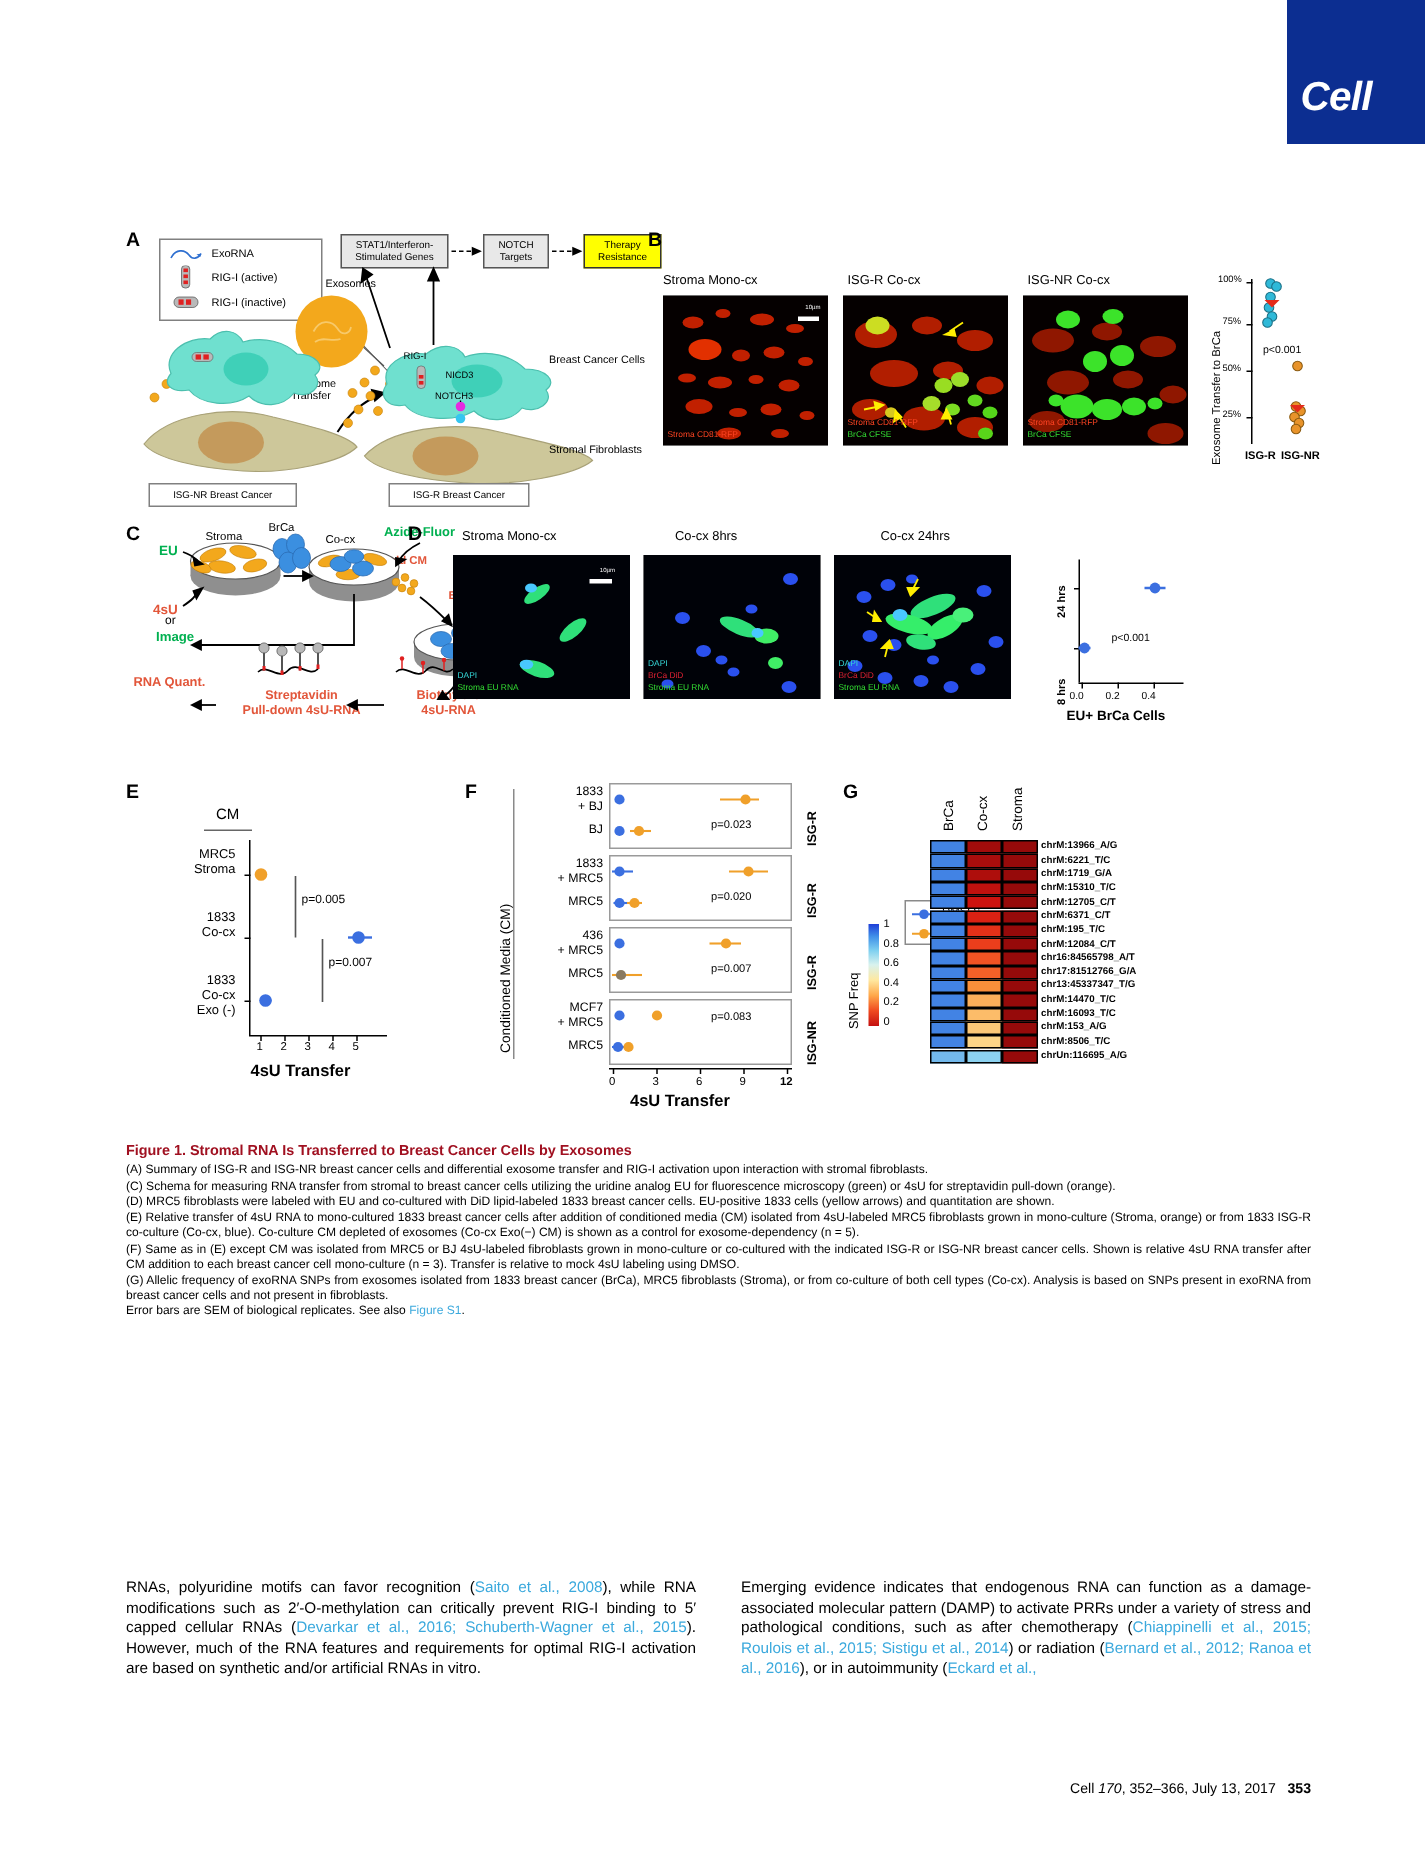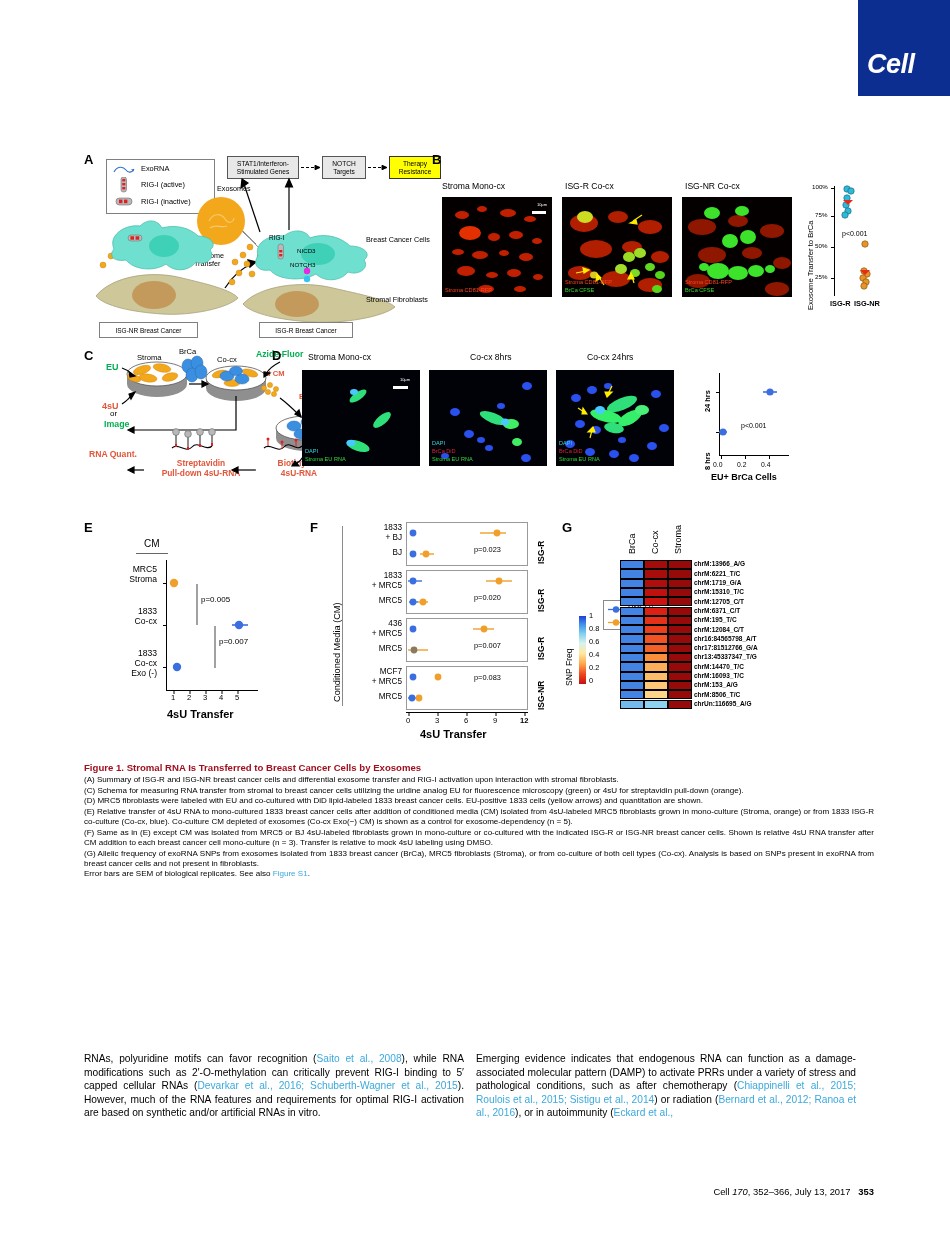--- a/index.html
+++ b/index.html
@@ -58,21 +58,21 @@
   
   .caption{position:absolute;left:84px;top:762px;width:790px;}
   .cap-title{color:#a01020;font-weight:bold;font-size:9.6px;margin-bottom:2.4px;
              font-family:"Liberation Sans",sans-serif;}
   .cap-p{font-size:8.05px;line-height:1.30;text-align:justify;margin:0 0 0 0;
          font-family:"Liberation Sans",sans-serif;}
   .cap-link{color:#3ba9dd;}
 
   
   .cols{position:absolute;left:84px;top:1052px;width:790px;
-        display:flex;gap:12px;}
+        display:flex;gap:30px;}
   .col{width:380px;font-size:10.2px;line-height:1.33;text-align:justify;
        font-family:"Liberation Sans",sans-serif;}
   .ref{color:#3ba9dd;}
 
   
   .footer{position:absolute;right:76px;top:1186px;font-size:9.4px;
           font-family:"Liberation Sans",sans-serif;}
   .footer i{font-style:italic;}
   .footer b{font-weight:bold;}
 </style>
@@ -511,21 +511,21 @@
             <ellipse cx="56" cy="76" rx="12" ry="5" transform="rotate(18 56 76)" fill="#2fe07a"></ellipse>
             <ellipse cx="49" cy="73" rx="4.5" ry="3.2" fill="#49c8ff"></ellipse>
           </g>
         </svg>
         <div class="scalebar" style="right:12px;top:16px;width:15px;"></div>
         <div class="scaletxt" style="right:10px;top:7px;">10µm</div>
         <div class="cap" style="bottom:11px;color:#35d8d8;">DAPI</div>
         <div class="cap" style="bottom:3px;color:#33dd33;">Stroma EU RNA</div>
       </div>
 
-      <div class="txt" style="left:198px;top:5px;font-size:8.6px;text-align:center;">Co-cx 8hrs</div>
+      <div class="txt" style="left:178px;top:5px;font-size:8.6px;text-align:center;">Co-cx 8hrs</div>
       <div class="micro" style="left:157px;top:22px;width:118px;height:96px;">
         <svg width="118" height="96">
           <rect width="118" height="96" fill="#000208"></rect>
           <g fill="#2a50ee">
             <ellipse cx="98" cy="16" rx="5" ry="4"></ellipse>
               <ellipse cx="26" cy="42" rx="5" ry="4"></ellipse>
             <ellipse cx="40" cy="64" rx="5" ry="4"></ellipse>
               <ellipse cx="52" cy="70" rx="4" ry="3"></ellipse>
             <ellipse cx="60" cy="78" rx="4" ry="3"></ellipse>
               <ellipse cx="97" cy="88" rx="5" ry="4"></ellipse>

